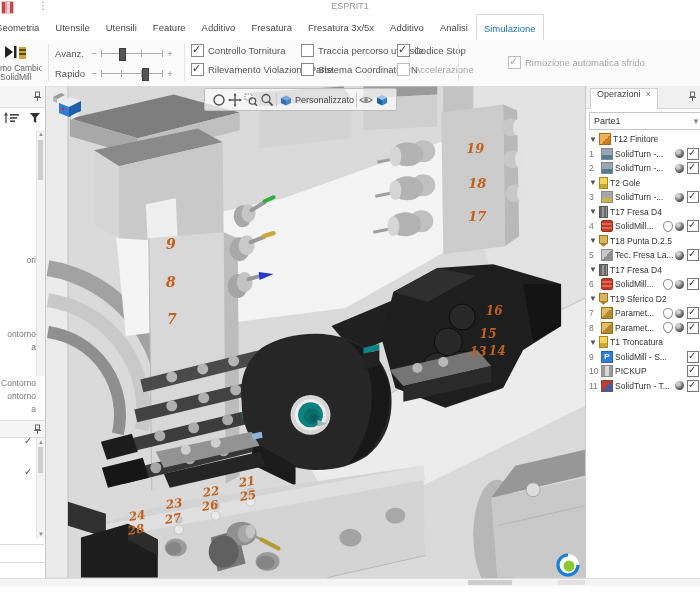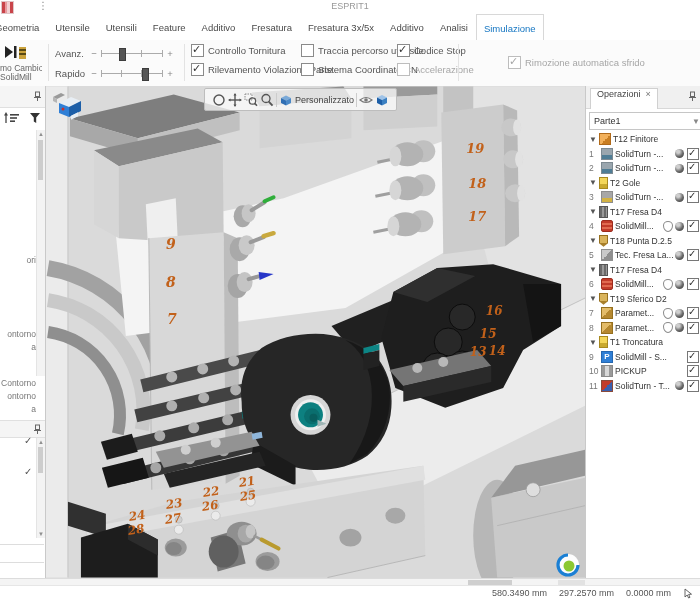--- a/index.html
+++ b/index.html
@@ -674,21 +674,13 @@
           </div>
         </div>
     </div>
   </div>
 
   <div class="hstrip">
     <div class="hthumb"></div>
     <div class="hseg"></div>
   </div>
 
-  <div class="statusbar">
-    <span>580.3490 mm</span>
-    <span>297.2570 mm</span>
-    <span>0.0000 mm</span>
-    <svg class="cursor-ico" viewBox="0 0 11 11">
-      <path d="M2,1 L2,9 L4.2,7 L5.6,10 L7,9.3 L5.6,6.4 L8.5,6.2 Z" fill="#fff" stroke="#555" stroke-width="0.9"></path>
-    </svg>
-  </div>
 </div>
 
 </body></html>

